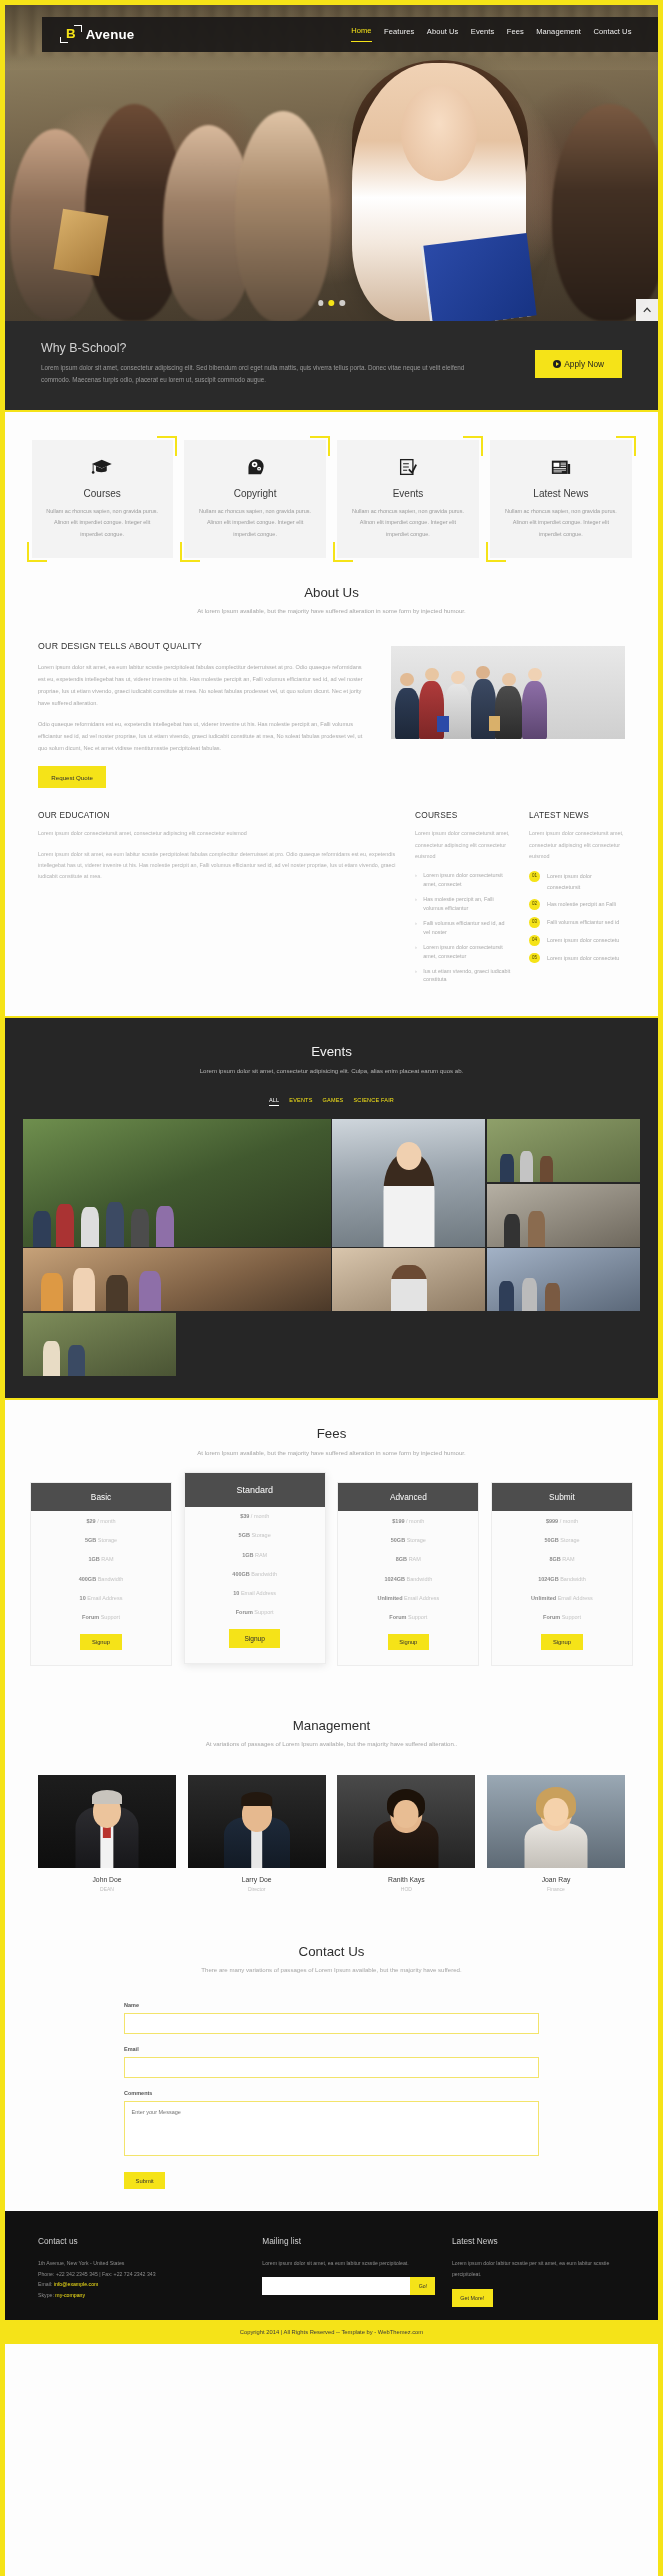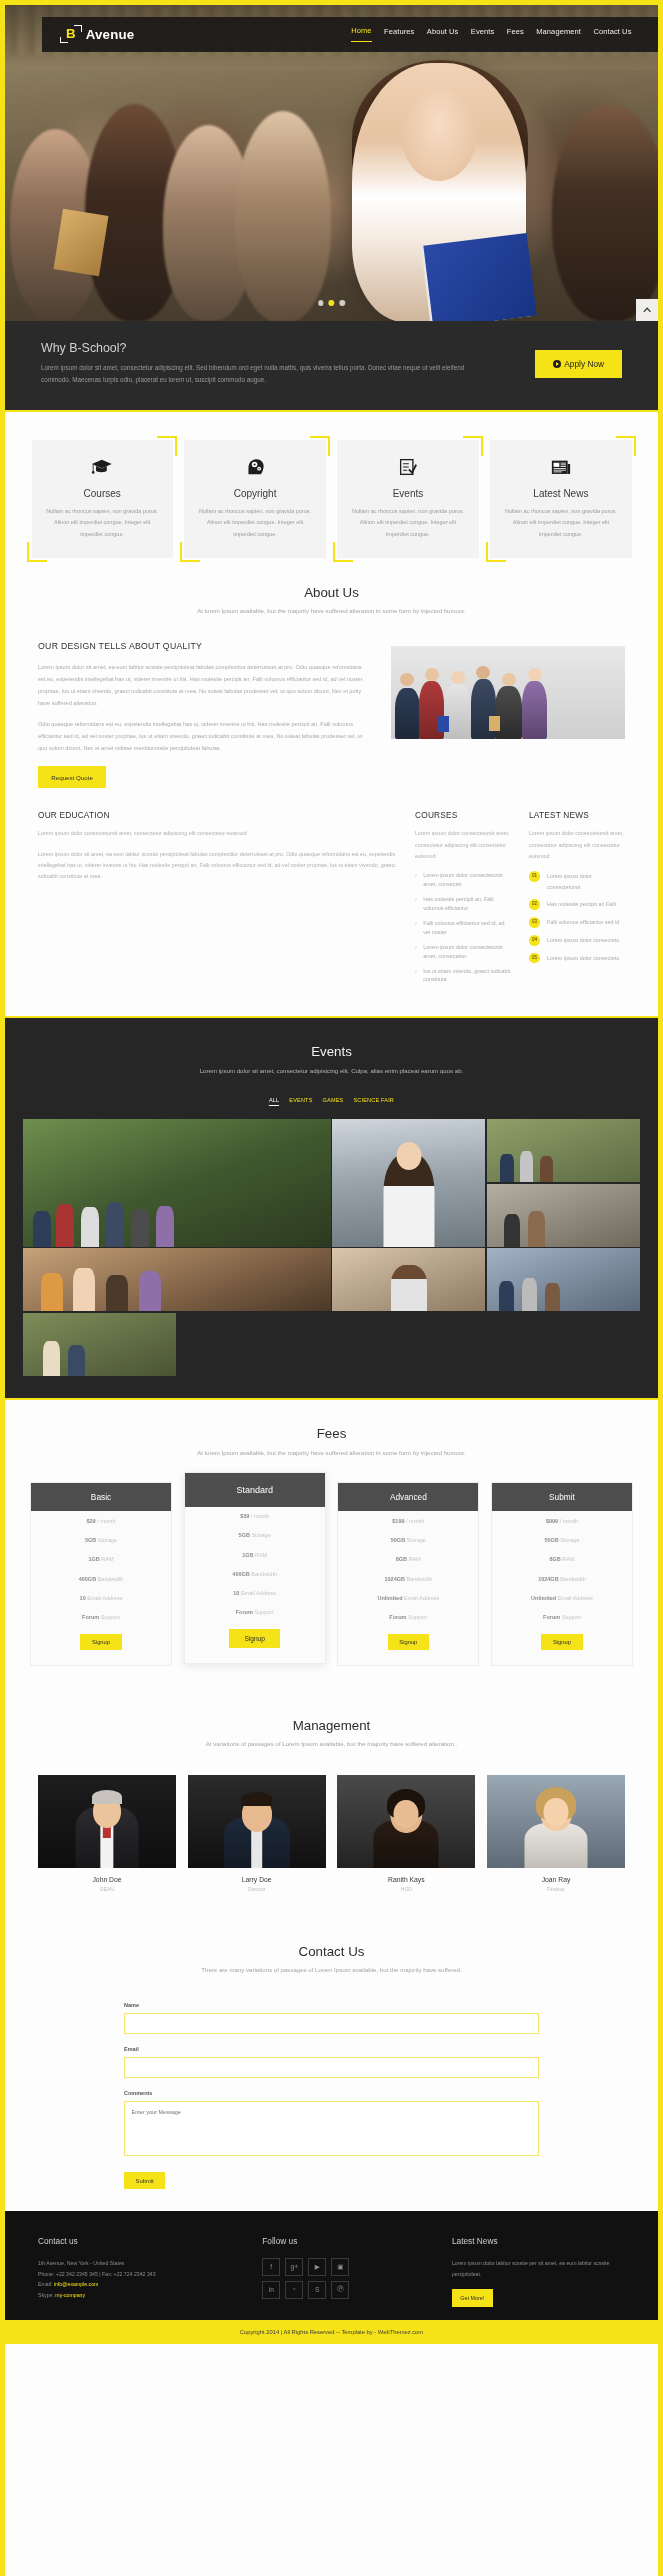--- a/index.html
+++ b/index.html
@@ -638,30 +638,25 @@
 
   <footer class="footer">
     <div class="fcol contactcol">
       <h5>Contact us</h5>
       <div class="fline">1th Avenue, New York - United States</div>
       <div class="fline">Phone: +22 342 2345 345 | Fax: +22 724 2342 343</div>
       <div class="fline"><span>Email:</span> <span class="fhl">info@example.com</span></div>
       <div class="fline"><span>Skype:</span> <span class="fhl">my-company</span></div>
     </div>
     <div class="fcol">
-      <h5>Follow us</h5>
-      <div class="social-grid">
-        <span class="sicon">f</span>
-        <span class="sicon">g+</span>
-        <span class="sicon">▶</span>
-        <span class="sicon">▣</span>
-        <span class="sicon">in</span>
-        <span class="sicon">ᵛ</span>
-        <span class="sicon">S</span>
-        <span class="sicon">Ⓟ</span>
+      <h5>Mailing list</h5>
+      <p>Lorem ipsum dolor sit amet, ea eum labitur scsstie percipitoleat.</p>
+      <div class="mail-row">
+        <input type="text" value="" style="">
+        <button>Go!</button>
       </div>
     </div>
     <div class="fcol">
       <h5>Latest News</h5>
       <p>Lorem ipsum dolor labitur scsstie per sit amet, ea eum labitur scsstie percipitoleat.</p>
       <button class="getmore-btn">Get More!</button>
     </div>
   </footer>
   <div class="copyright">Copyright 2014 | All Rights Reserved -- Template by - WebThemez.com</div>
 

